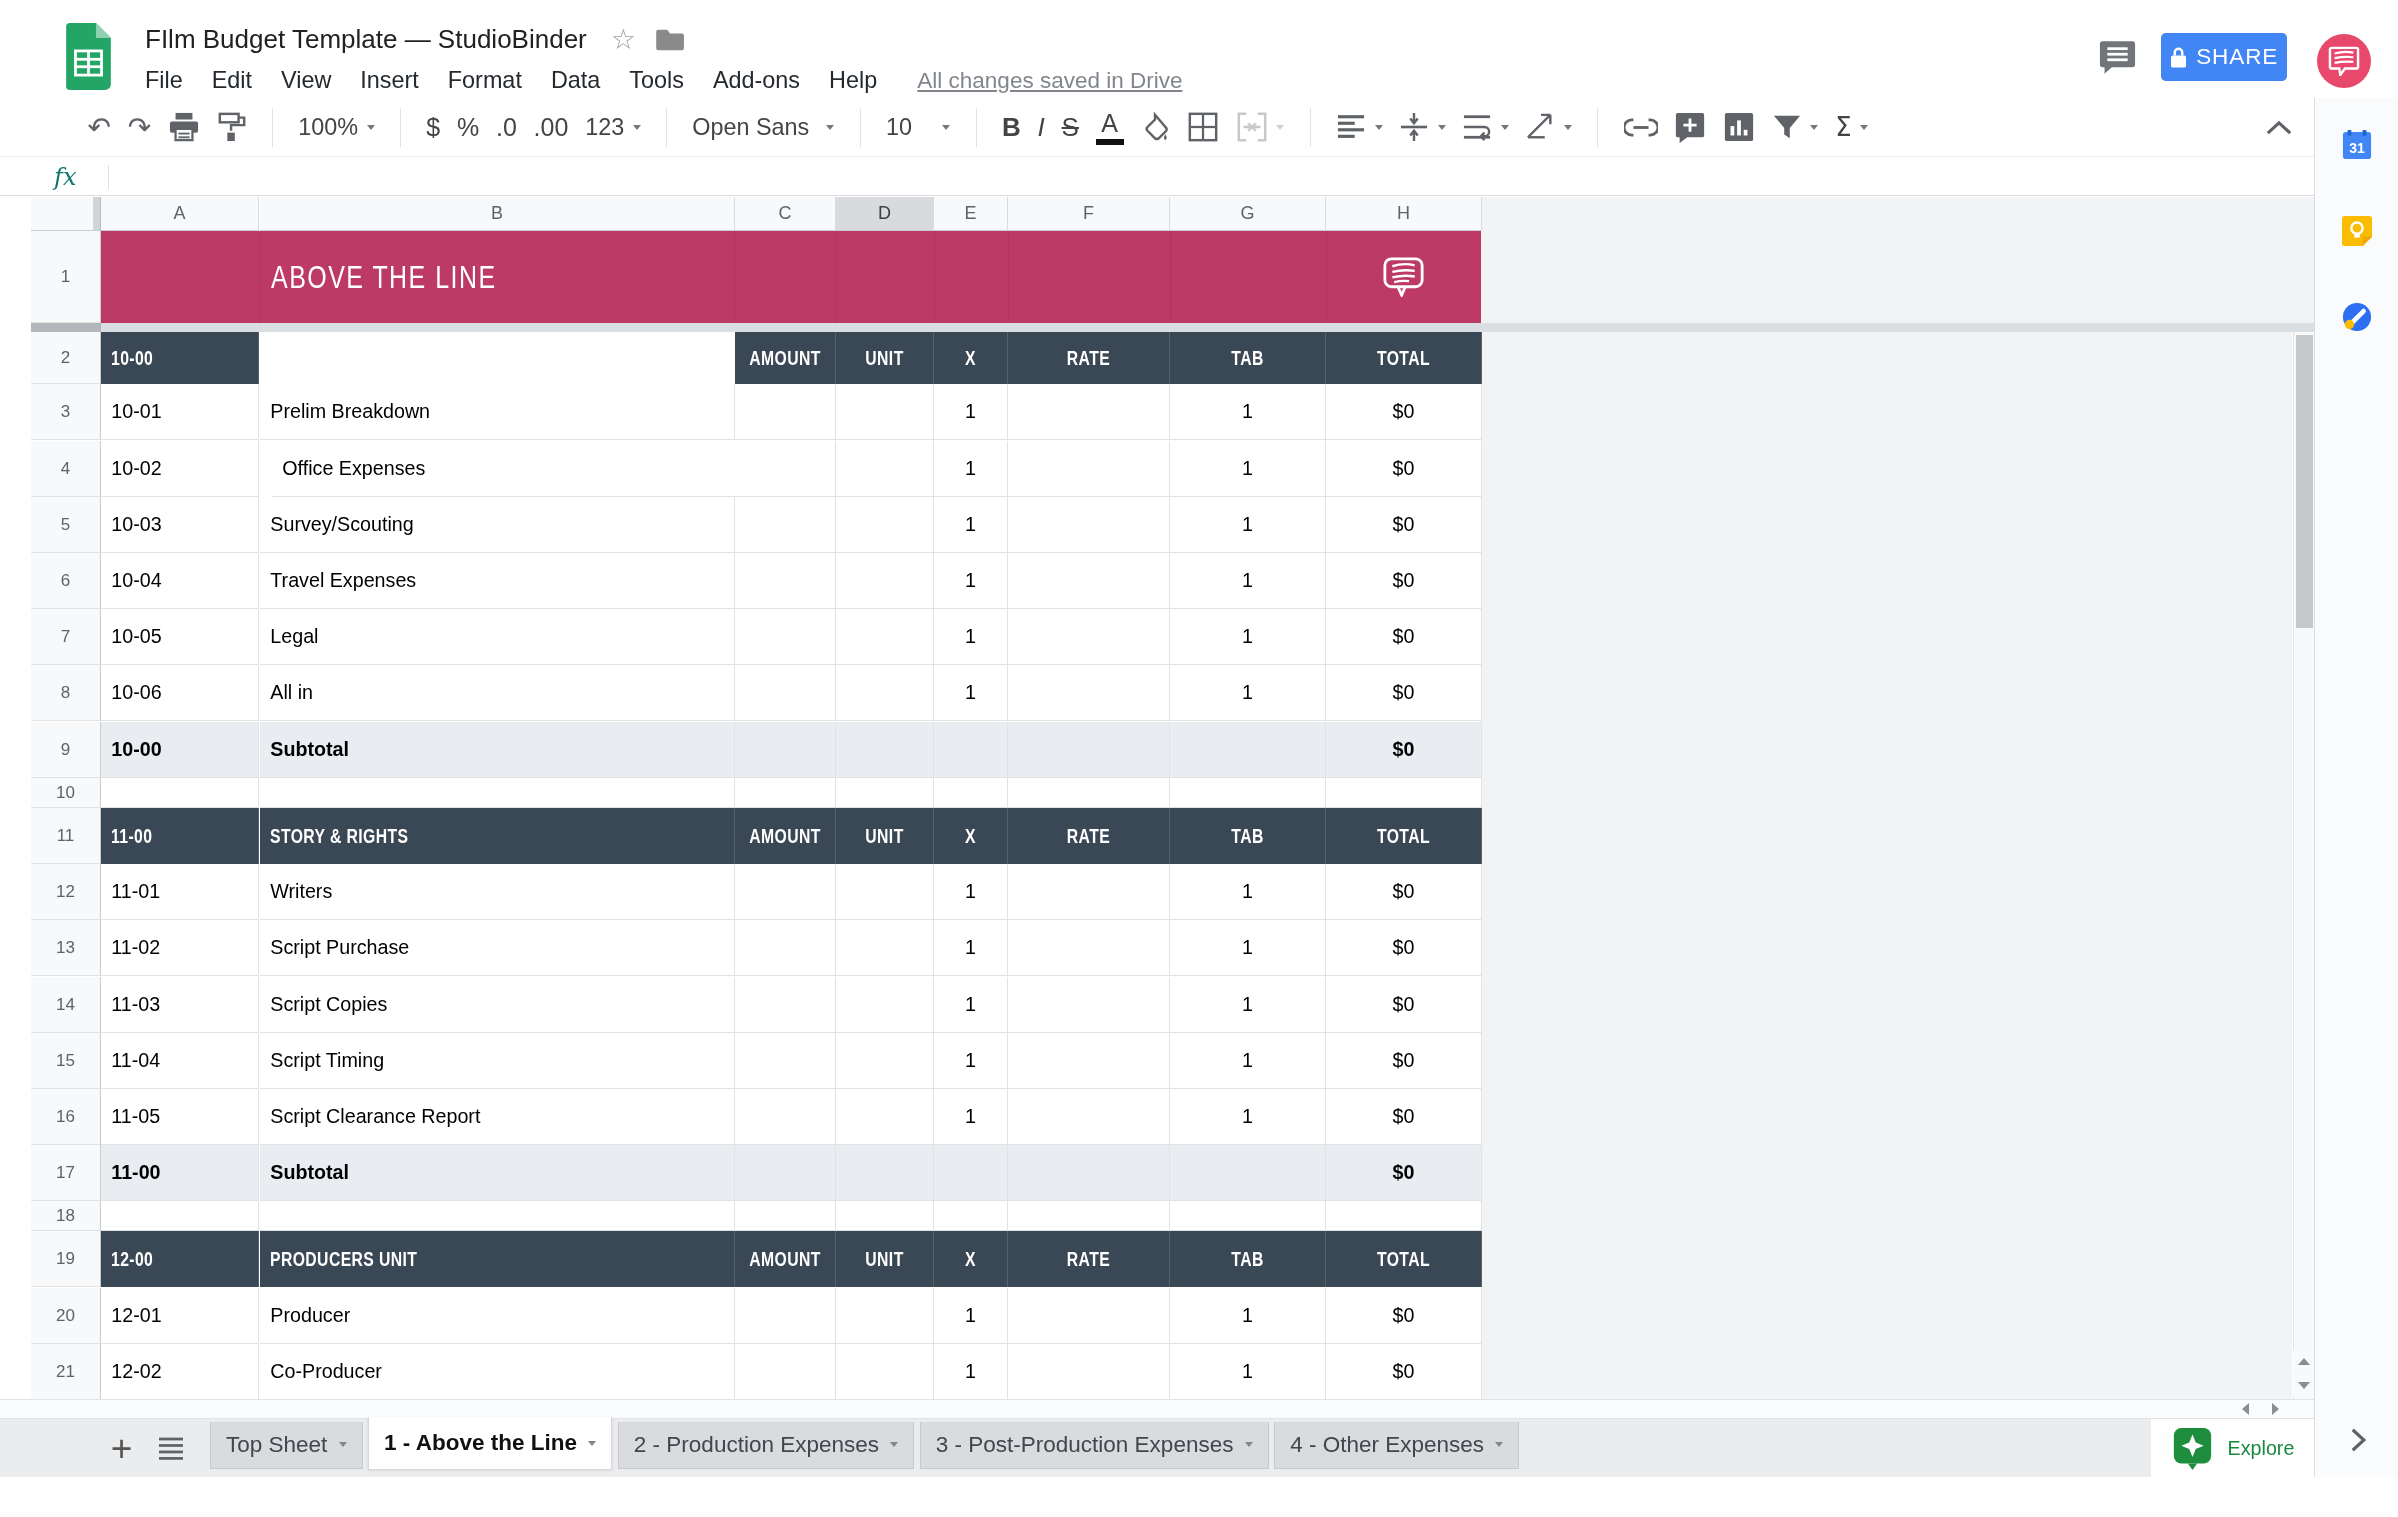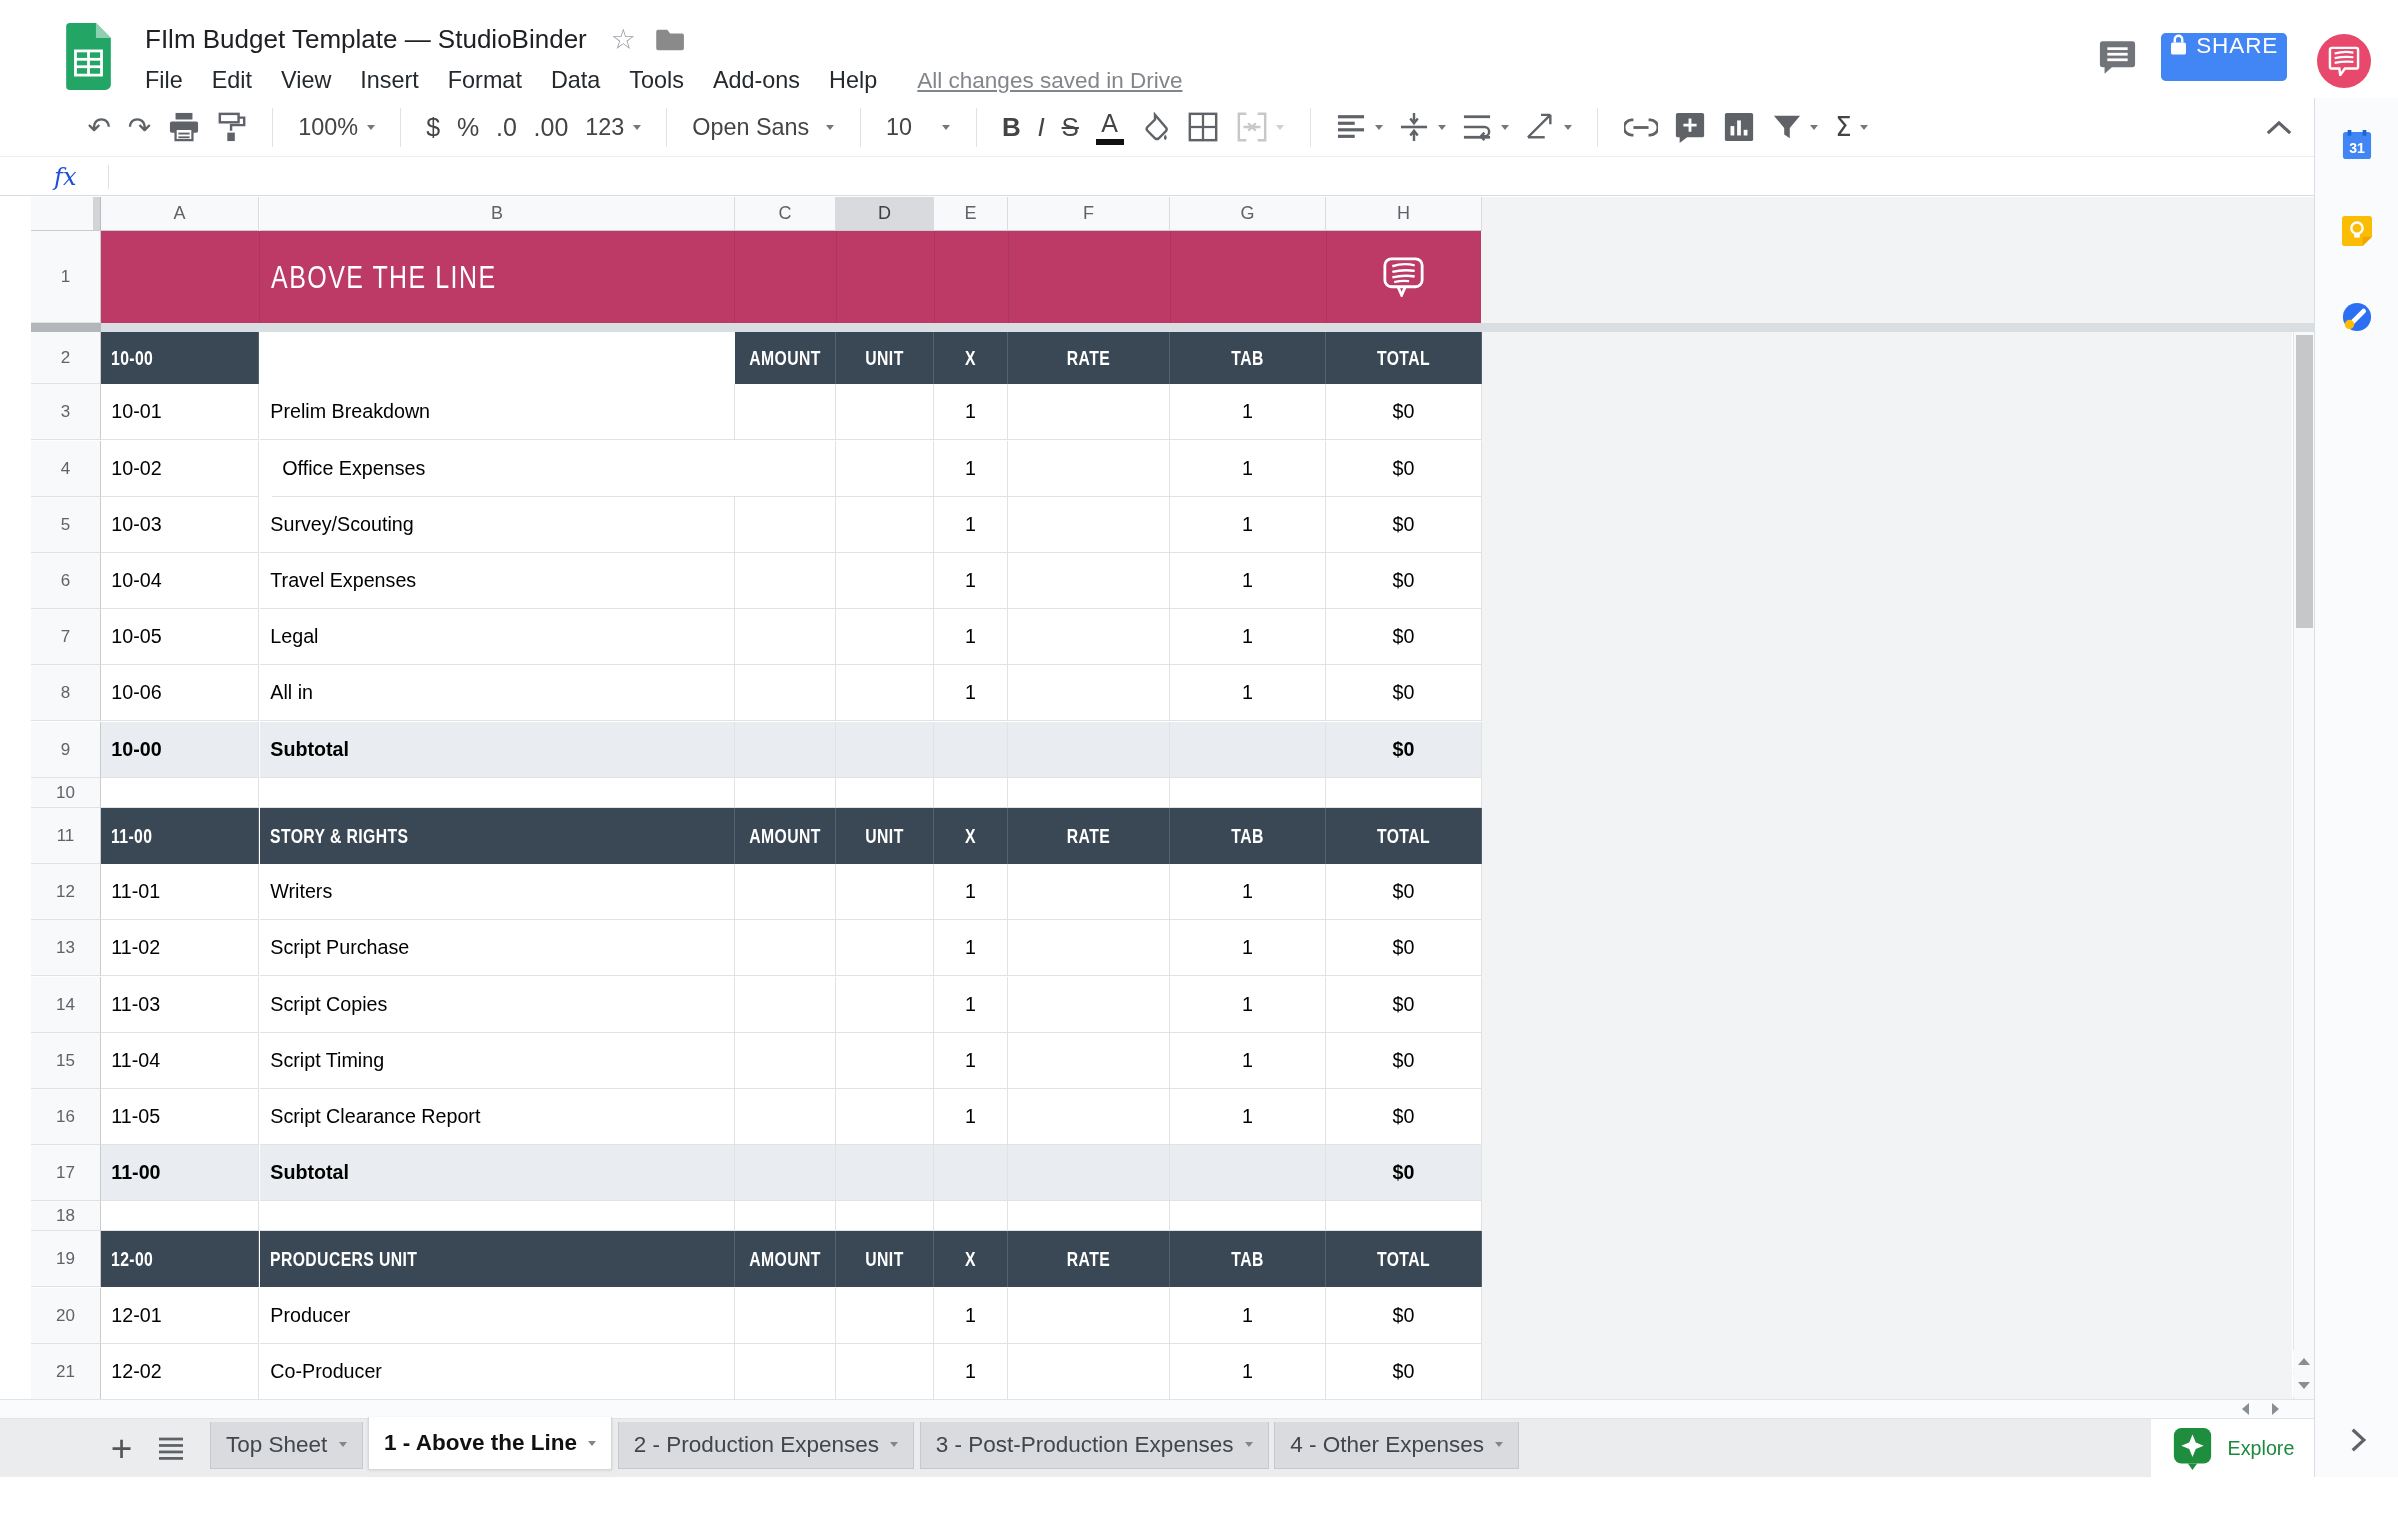--- a/index.html
+++ b/index.html
@@ -9,37 +9,37 @@
 #topbar{position:absolute;left:0;top:8px;width:2399px;height:98px;background:#fff}
 #logo{position:absolute;left:66px;top:15px;width:45px;height:67px}
 #title-row{position:absolute;left:145px;top:13px;height:37px;display:flex;align-items:center}
 #doc-title{font-size:26px;color:#202124;white-space:nowrap}
 #star{font-family:"DejaVu Sans",sans-serif;font-size:28px;color:#9aa0a6;margin-left:24px}
 #folder{margin-left:20.6px}
 #menu-row{position:absolute;left:145px;top:54px;height:37px;display:flex;align-items:center}
 .menu-item{font-size:23.4px;color:#24292e;margin-right:29px;cursor:default}
 #saved-status{font-size:22.5px;color:#80868b;text-decoration:underline;margin-left:11.2px}
 #top-comment{position:absolute;left:2099px;top:31px}
-#share-btn{position:absolute;left:2161px;top:25px;width:126px;height:48px;background:var(--share);border-radius:4.7px;display:flex;align-items:flex-start;justify-content:center;color:#fff}
+#share-btn{position:absolute;left:2161px;top:25px;width:126px;height:48px;background:var(--share);border-radius:4.7px;display:flex;align-items:center;justify-content:center;color:#fff}
 #share-btn span{font-size:22.5px;letter-spacing:0.9px;margin-left:9.4px}
 #avatar{position:absolute;left:2317px;top:26px;width:54px;height:54px;border-radius:50%;background:var(--avatar);display:flex;align-items:center;justify-content:center}
 
 #toolbar{position:absolute;left:0;top:98px;width:2314px;height:59px;background:#fff;border-bottom:0.9px solid #ececec;display:flex;align-items:center;padding-left:79px}
 .tb-sep{width:0.9px;height:39px;background:#e2e2e2;margin:0 17px}
 .tbtn{display:flex;align-items:center;justify-content:center;height:45px;padding:0 8.4px;color:#5f6368}
 .tbtn svg{display:block}
 .glyph{font-family:"DejaVu Sans",sans-serif;font-size:28px;color:#5f6368}
 .tb-text{font-size:23.4px;color:#444}
 .dd{width:0;height:0;border-left:5.6px solid transparent;border-right:5.6px solid transparent;border-top:6.6px solid #777;margin-left:8.4px}
 .dd.sm{border-left-width:4.7px;border-right-width:4.7px;border-top-width:5.6px}
 .disabled{opacity:.35}
 #tb-collapse{position:absolute;left:2256px;top:105px;width:45px;height:45px;display:flex;align-items:center;justify-content:center}
 
 #fxbar{position:absolute;left:0;top:158px;width:2314px;height:38px;background:#fff;border-bottom:0.9px solid #d9dcdf;display:flex;align-items:center}
-#fx-label{font-family:"DejaVu Serif",serif;font-style:italic;font-size:24px;color:#1d4ed8;margin-left:54px}
+#fx-label{font-family:"DejaVu Serif",serif;font-style:italic;font-size:24px;color:#0f766e;margin-left:54px}
 #fx-sep{width:0.9px;height:24px;background:#e0e0e0;margin-left:32px}
 
 #grid{position:absolute;left:0;top:197px;width:2314px;height:1202px;background:#fff;overflow:hidden}
 .colhdr{position:absolute;top:0;height:34px;background:#f8f9fa;border-right:0.9px solid #d9dbde;border-bottom:0.9px solid #c9cccf;color:#5f6368;font-size:18px;display:flex;align-items:center;justify-content:center}
 .colhdr.sel{background:#d8dadd;color:#3c4043}
 .rowhdr{position:absolute;left:31px;width:70px;background:#f8f9fa;border-right:0.9px solid #c9cccf;border-bottom:0.9px solid #e2e2e2;color:#5f6368;font-size:17px;display:flex;align-items:center;justify-content:center}
 .cell{position:absolute;font-size:19.7px;color:#000;display:flex;align-items:center;border-right:0.9px solid #e2e2e2;border-bottom:0.9px solid #e2e2e2;background:#fff;white-space:nowrap;overflow:hidden}
 .cell.left{padding-left:10.3px;justify-content:flex-start}
 .cell.center{justify-content:center}
 .cell.sub{background:var(--subbg);font-weight:bold}

